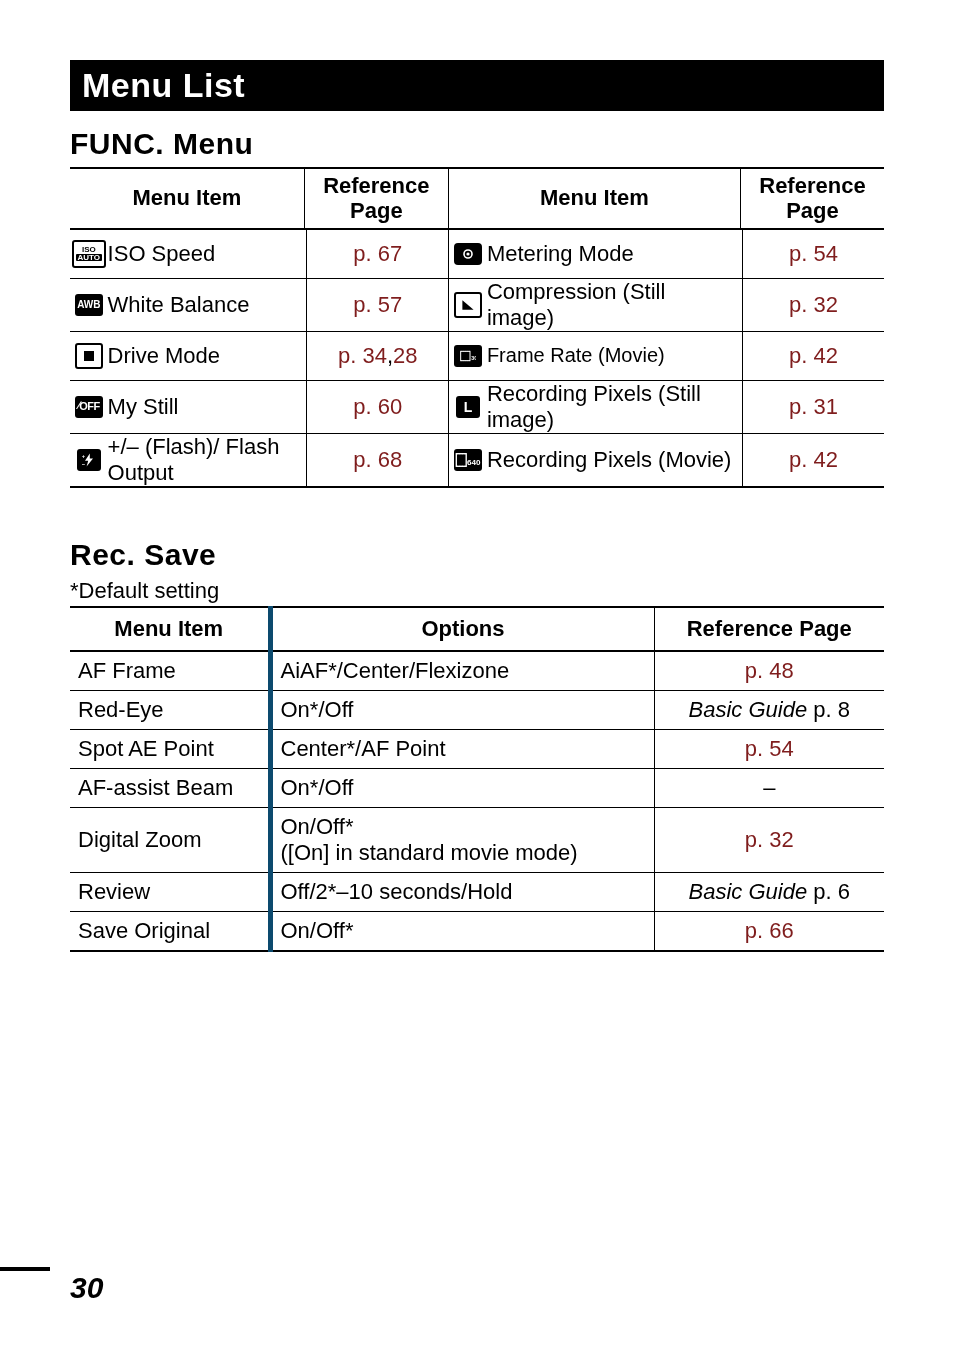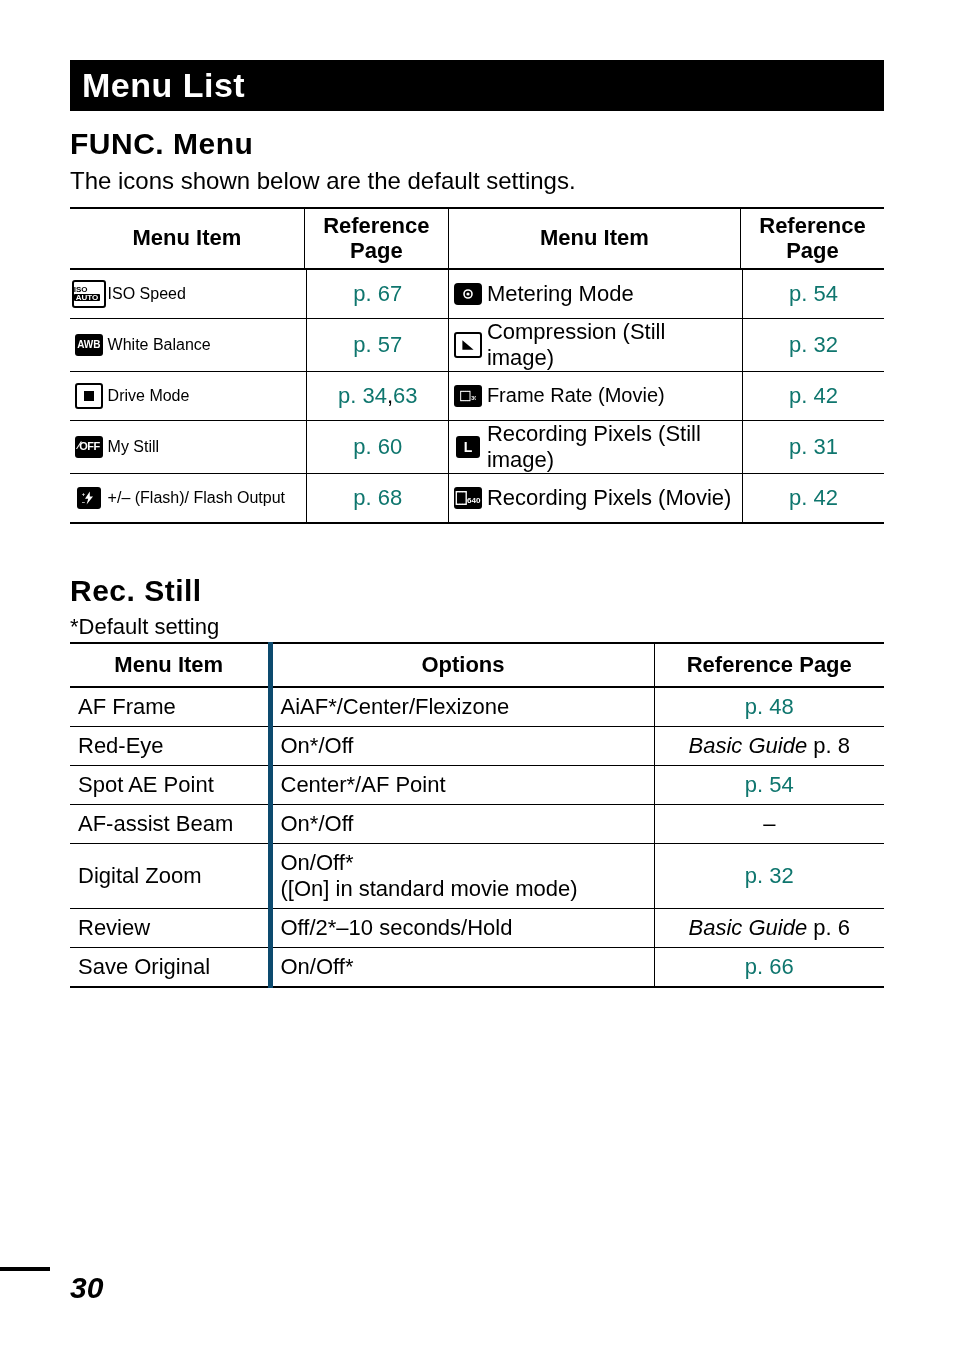--- a/index.html
+++ b/index.html
@@ -46,31 +46,31 @@
     border-bottom: 1px solid #000;
   }
   .func-header {
     border-bottom: 2px solid #000;
     font-weight: 700;
     text-align: center;
   }
   .func-wrap .last { border-bottom: 2px solid #000; }
 
   .col-icon   { width: 40px;  display:flex; align-items:center; justify-content:center; }
-  .col-item   { width: 205px; display:flex; align-items:center; font-size: 16px; padding-right: 6px; }
+  .col-item   { width: 205px; display:flex; align-items:center; font-size: 22px; padding-right: 6px; }
   .col-ref    { width: 150px; display:flex; align-items:center; justify-content:center; font-size: 22px; }
   .col-icon2  { width: 40px;  display:flex; align-items:center; justify-content:center; }
   .col-item2  { width: 265px; display:flex; align-items:center; font-size: 22px; padding-right: 6px; }
   .col-ref2   { width: 150px; display:flex; align-items:center; justify-content:center; font-size: 22px; }
 
   .col-ref, .col-ref2 { border-left: 1px solid #000; border-right: 1px solid #000; }
   .func-header .col-ref, .func-header .col-ref2 { padding: 4px 0; line-height: 1.15; font-size: 22px; }
   .func-header .hmerge  { display:flex; align-items:center; justify-content:center; font-weight:700; font-size:22px; }
 
-  .link { color: #0f766e; }
+  .link { color: #7f1d1d; }
 
   
   .badge {
     display: inline-flex;
     align-items: center;
     justify-content: center;
     width: 28px; height: 22px;
     background: #000; color: #fff;
     border-radius: 3px;
     font-size: 11px; font-weight: 700;
@@ -79,21 +79,21 @@
   }
   .badge.outline {
     background: #fff; color: #000; border: 2px solid #000;
   }
   .badge.sq { width: 24px; }
   .badge.round { border-radius: 4px; }
   .badge svg { width: 16px; height: 16px; }
 
   .iso-badge {
     width: 30px; height: 24px;
-    display:flex; flex-direction:column; align-items:flex-start; justify-content:center;
+    display:flex; flex-direction:column; align-items:center; justify-content:center;
     border:2px solid #000; border-radius:3px; line-height: 0.9;
   }
   .iso-badge .t { font-size:8px; font-weight:700; }
   .iso-badge .b { background:#000; color:#fff; font-size:8px; font-weight:700; padding:0 2px; border-radius:1px; }
 
   
   .default-note {
     text-align: left;
     font-size: 22px;
     margin: 6px 0 2px 0;
@@ -149,21 +149,20 @@
 </head>
 <body>
 
 <div class="page">
 
   <div class="title-bar">
     <span>Menu List</span>
   </div>
 
   <div class="section-heading">FUNC. Menu</div>
-  <div class="section-sub">The icons shown below are the default settings.</div>
 
   <div class="func-wrap">
 
     <div class="func-row func-header">
       <div class="hmerge" style="width:245px">Menu Item</div>
       <div class="col-ref">
         <span style="text-align:center">Reference Page</span>
       </div>
       <div class="hmerge" style="width:305px">Menu Item</div>
       <div class="col-ref2" style="border-right:none">
@@ -220,21 +219,21 @@
     <div class="func-row">
       <div class="col-icon">
         <span class="badge outline sq">
             <span style="display:block;width:10px;height:10px;background:#000"></span>
           </span>
       </div>
       <div class="col-item">Drive Mode</div>
       <div class="col-ref">
         <span class="link">p. 34</span>
           <span>, </span>
-          <span class="link">63</span>
+          <span class="link">28</span>
       </div>
       <div class="col-icon2">
         <span class="badge" style="position:relative">
             <svg viewBox="0 0 24 20">
               <rect x="1" y="3" width="14" height="14" fill="none" stroke="#fff" stroke-width="1.5"></rect>
               <line x1="1" y1="3" x2="15" y2="3" stroke="#fff" stroke-width="1" stroke-dasharray="1.5 1.5"></line>
               <line x1="1" y1="17" x2="15" y2="17" stroke="#fff" stroke-width="1" stroke-dasharray="1.5 1.5"></line>
               <text x="17" y="16" font-size="8" fill="#fff" font-weight="700">30</text>
             </svg>
           </span>
@@ -286,21 +285,21 @@
             </svg>
         </span>
       </div>
       <div class="col-item2">Recording Pixels (Movie)</div>
       <div class="col-ref2" style="border-right:none">
           <span class="link">p. 42</span>
         </div>
     </div>
   </div>
 
-  <div class="section-heading" style="margin-top:50px">Rec. Still</div>
+  <div class="section-heading" style="margin-top:50px">Rec. Save</div>
   <div class="default-note">*Default setting</div>
 
   <table class="rec-table">
     <colgroup>
       <col style="width:200px">
       <col>
       <col style="width:230px">
     </colgroup>
     <thead>
       <tr>

